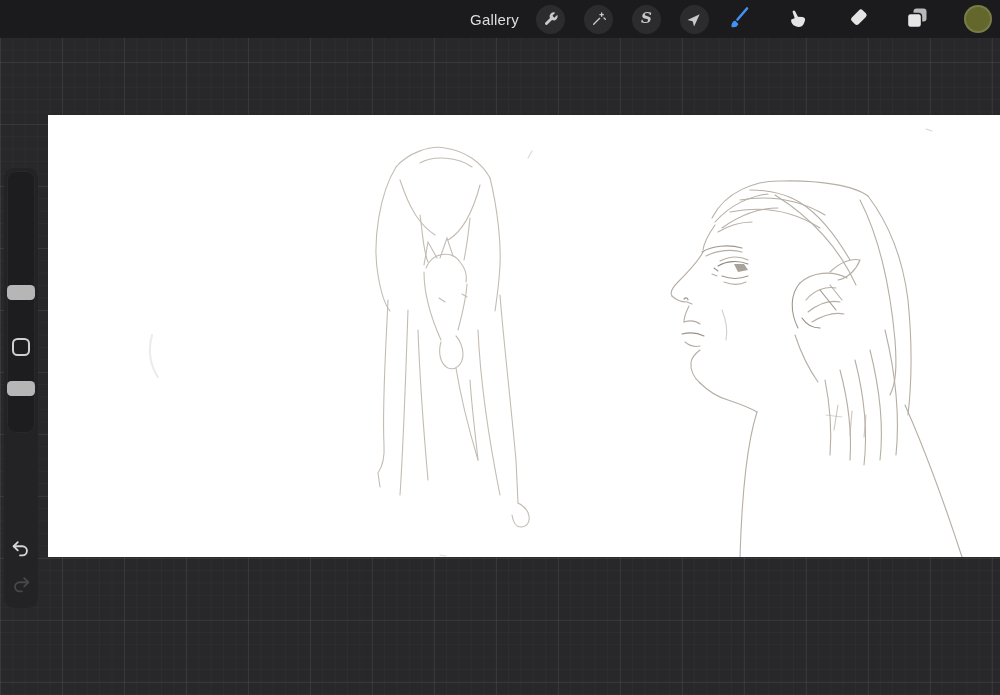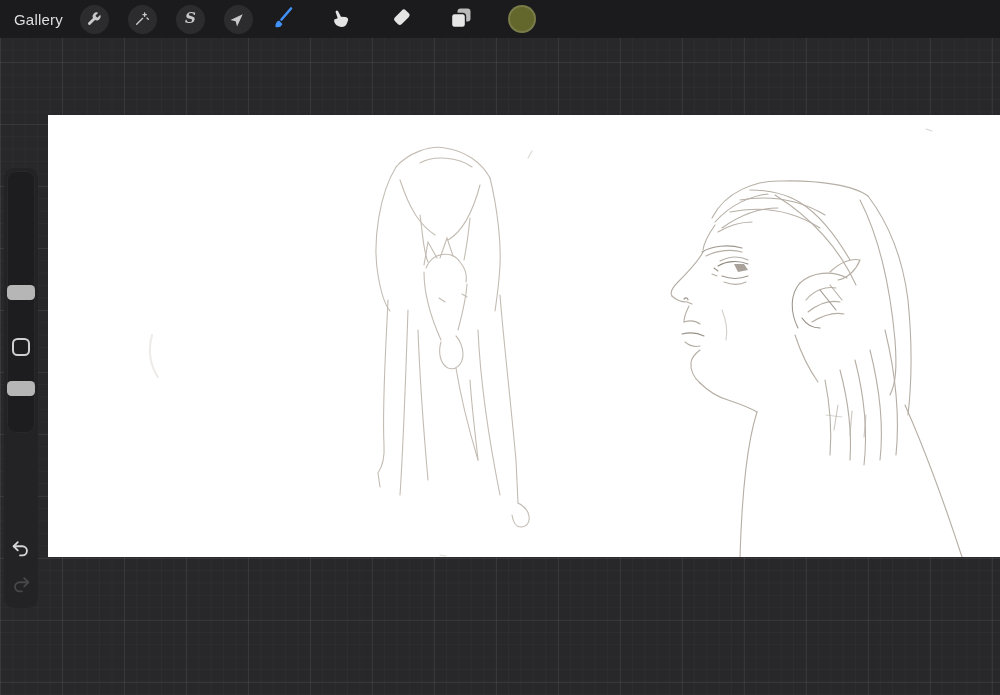--- a/index.html
+++ b/index.html
@@ -14,21 +14,21 @@
       linear-gradient(90deg, rgba(255,255,255,0.055) 1px, transparent 1px),
       linear-gradient(rgba(255,255,255,0.022) 1px, transparent 1px),
       linear-gradient(90deg, rgba(255,255,255,0.022) 1px, transparent 1px);
     background-size: 62px 62px, 62px 62px, 12.4px 12.4px, 12.4px 12.4px;
   }
 
   
   .topbar {
     position:absolute; top:0; left:0; width:1000px; height:38px;
     background:#1b1b1d;
-    display:flex; align-items:center; justify-content:flex-start;
+    display:flex; align-items:center; justify-content:flex-end;
     z-index:30;
   }
   .topbar-left { display:flex; align-items:center; padding-left:14px; }
   .gallery-btn {
     background:none; border:none; color:#dedede; font-size:15px;
     font-family:"Liberation Sans", sans-serif; margin-right:17px; cursor:pointer;
     letter-spacing:0.2px;
   }
   .tool-circle {
     width:29px; height:29px; border-radius:50%; background:#2c2c2e;

